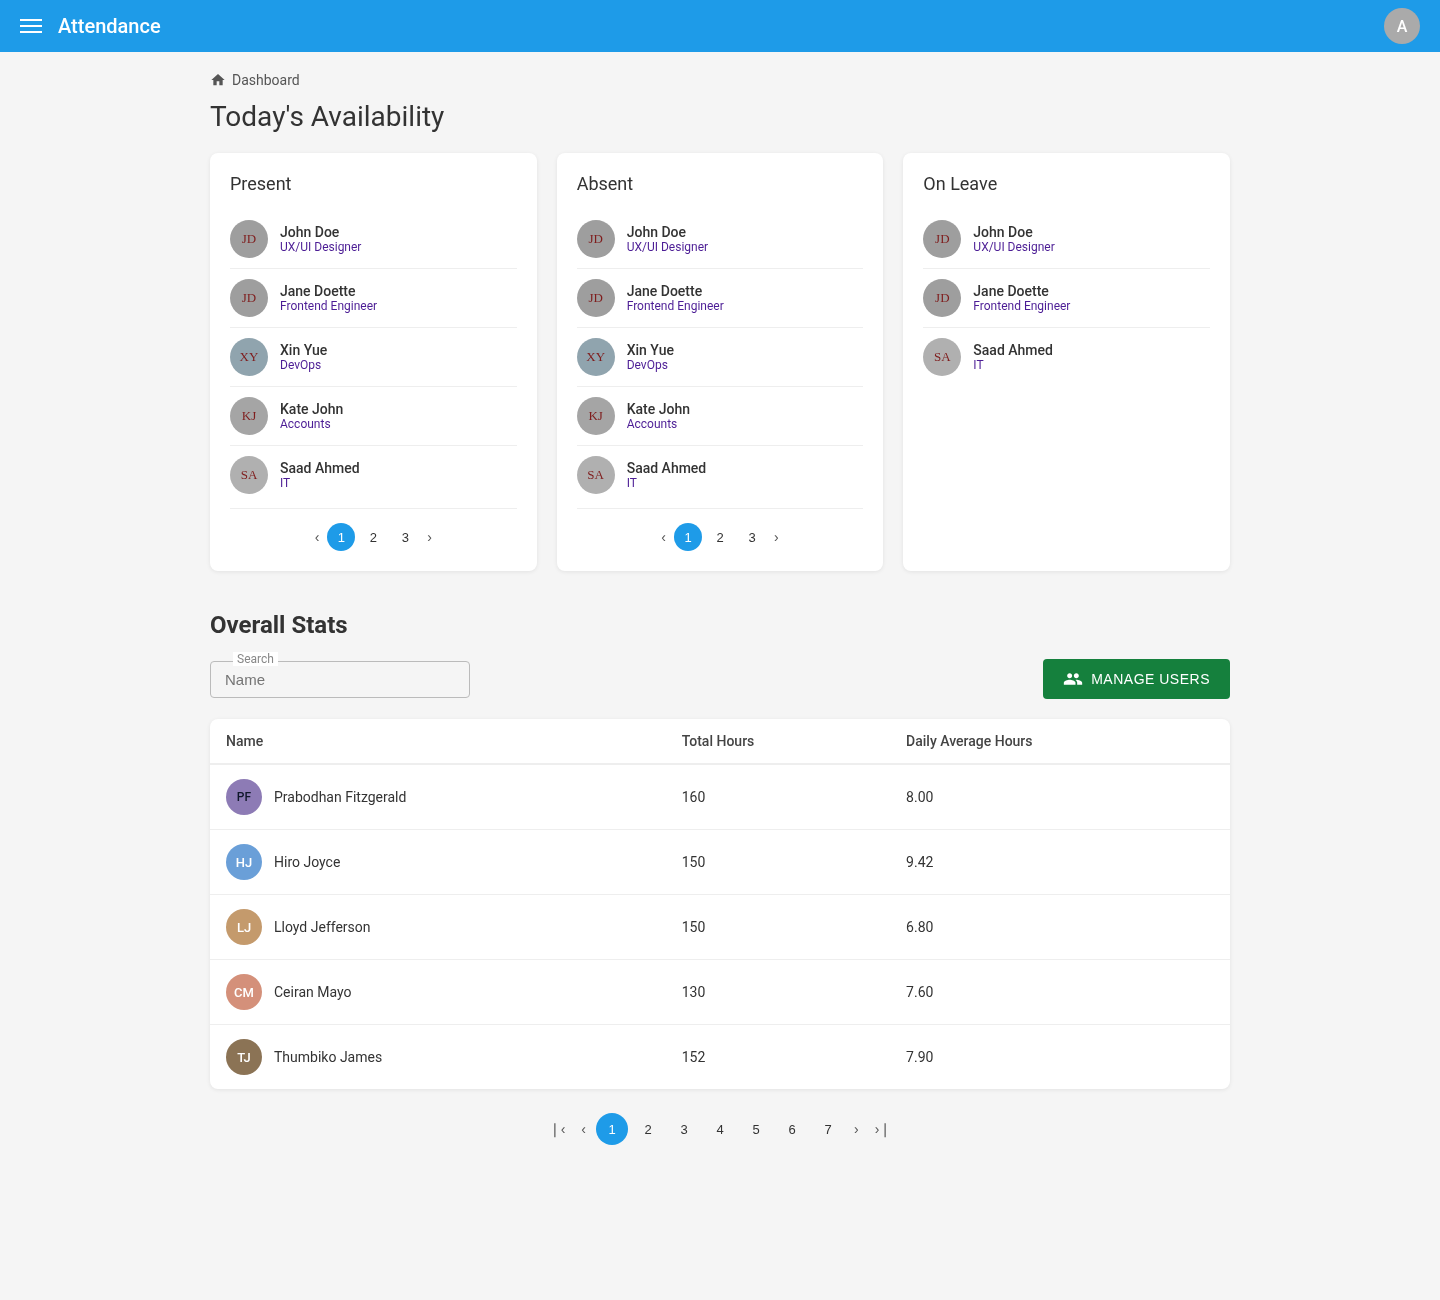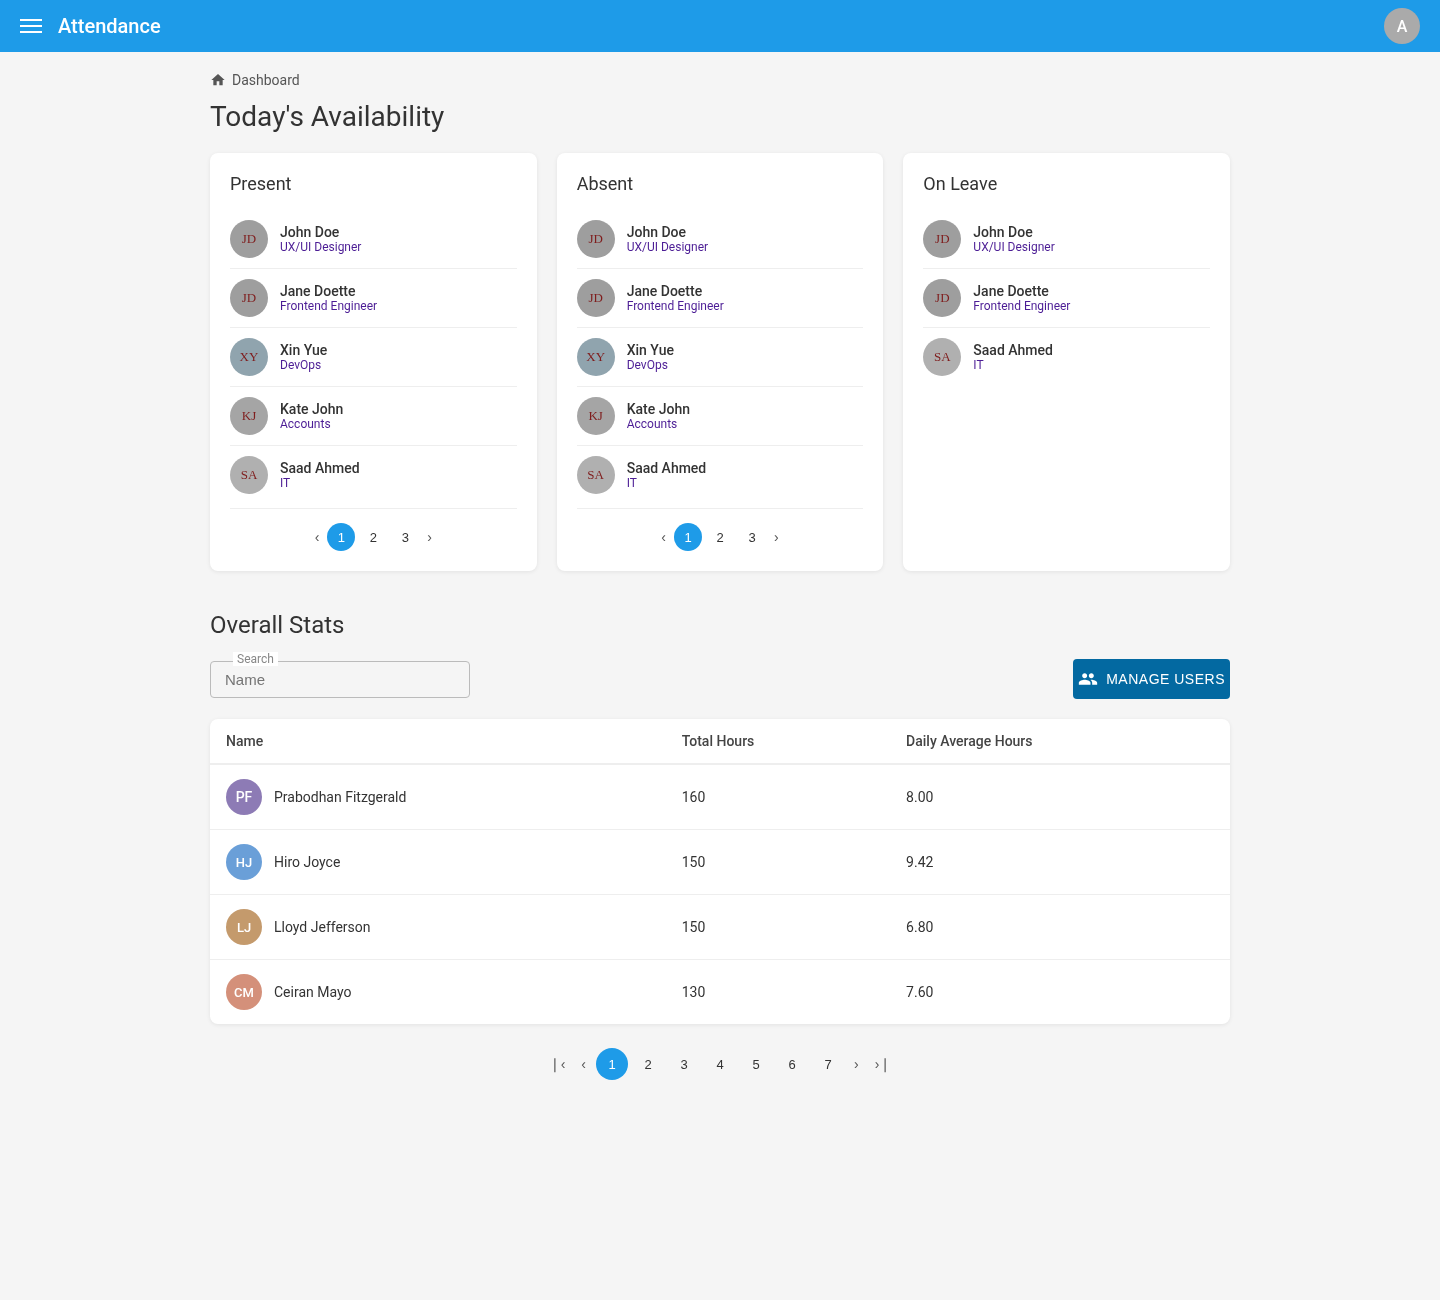--- a/index.html
+++ b/index.html
@@ -65,40 +65,40 @@
     }
     .page-btn {
       width: 28px; height: 28px; border-radius: 50%; border: none;
       background: transparent; cursor: pointer; font-size: 13px;
       display: flex; align-items: center; justify-content: center; color: #333;
     }
     .page-btn.active { background: #1e9be8; color: white; }
     .page-btn-arrow { background: transparent; border: none; cursor: pointer; color: #555; font-size: 14px; padding: 4px; }
 
     
-    .section-title { font-size: 24px; font-weight: 400; margin-bottom: 20px; }
+    .section-title { font-size: 24px; font-weight: 700; margin-bottom: 20px; }
     .stats-toolbar {
       display: flex; align-items: center; justify-content: space-between;
       margin-bottom: 20px;
     }
     .search-field {
       position: relative; border: 1px solid #bbb; border-radius: 4px;
       padding: 8px 14px; width: 260px;
     }
     .search-label {
       position: absolute; top: -10px; left: 22px; background: white;
       padding: 0 4px; font-size: 12px; color: #888;
     }
     .search-input {
       border: none; outline: none; font-size: 15px; width: 100%; background: transparent;
     }
 
     .manage-btn {
-      background: #0369a1; color: white; border: none; border-radius: 4px;
-      padding: 10px 5px; font-size: 14px; font-weight: 500; cursor: pointer;
+      background: #15803d; color: white; border: none; border-radius: 4px;
+      padding: 10px 20px; font-size: 14px; font-weight: 500; cursor: pointer;
       display: flex; align-items: center; gap: 8px; letter-spacing: 0.5px;
       text-transform: uppercase;
     }
 
     
     .stats-table { width: 100%; border-collapse: collapse; background: white; border-radius: 8px; overflow: hidden; box-shadow: 0 1px 4px rgba(0,0,0,0.08); }
     .stats-table thead tr { border-bottom: 2px solid #eee; }
     .stats-table th {
       text-align: left; padding: 14px 16px; font-size: 14px;
       font-weight: 500; color: #444;
@@ -304,21 +304,21 @@
         <tr>
           <th>Name</th>
           <th>Total Hours</th>
           <th>Daily Average Hours</th>
         </tr>
       </thead>
       <tbody id="stats-tbody">
       <tr>
     <td>
       <div class="user-cell">
-        <div class="user-avatar-img" style="background:#8d7bb5; display:flex; align-items:center; justify-content:center; color:#ffffff; font-size:14px; font-weight:500;">
+        <div class="user-avatar-img" style="background:#8d7bb5; display:flex; align-items:center; justify-content:center; color:#0f172a; font-size:12px; font-weight:500;">
           PF
         </div>
         <span>Prabodhan Fitzgerald</span>
       </div>
     </td>
     <td>160</td>
     <td>8.00</td>
   </tr>
           <tr>
     <td>
@@ -348,20 +348,32 @@
     <td>
       <div class="user-cell">
         <div class="user-avatar-img" style="background:#d4907a; display:flex; align-items:center; justify-content:center; color:white; font-size:13px; font-weight:500;">
           CM
         </div>
         <span>Ceiran Mayo</span>
       </div>
     </td>
     <td>130</td>
     <td>7.60</td>
+  </tr>
+          <tr>
+    <td>
+      <div class="user-cell">
+        <div class="user-avatar-img" style="background:#8b7355; display:flex; align-items:center; justify-content:center; color:white; font-size:13px; font-weight:500;">
+          TJ
+        </div>
+        <span>Thumbiko James</span>
+      </div>
+    </td>
+    <td>152</td>
+    <td>7.90</td>
   </tr>
         </tbody>
     </table>
 
     <div class="bottom-pagination">
       <button class="bp-arrow">❘‹</button>
       <button class="bp-arrow">‹</button>
       <button class="bp-btn active">1</button>
       <button class="bp-btn">2</button>
       <button class="bp-btn">3</button>

